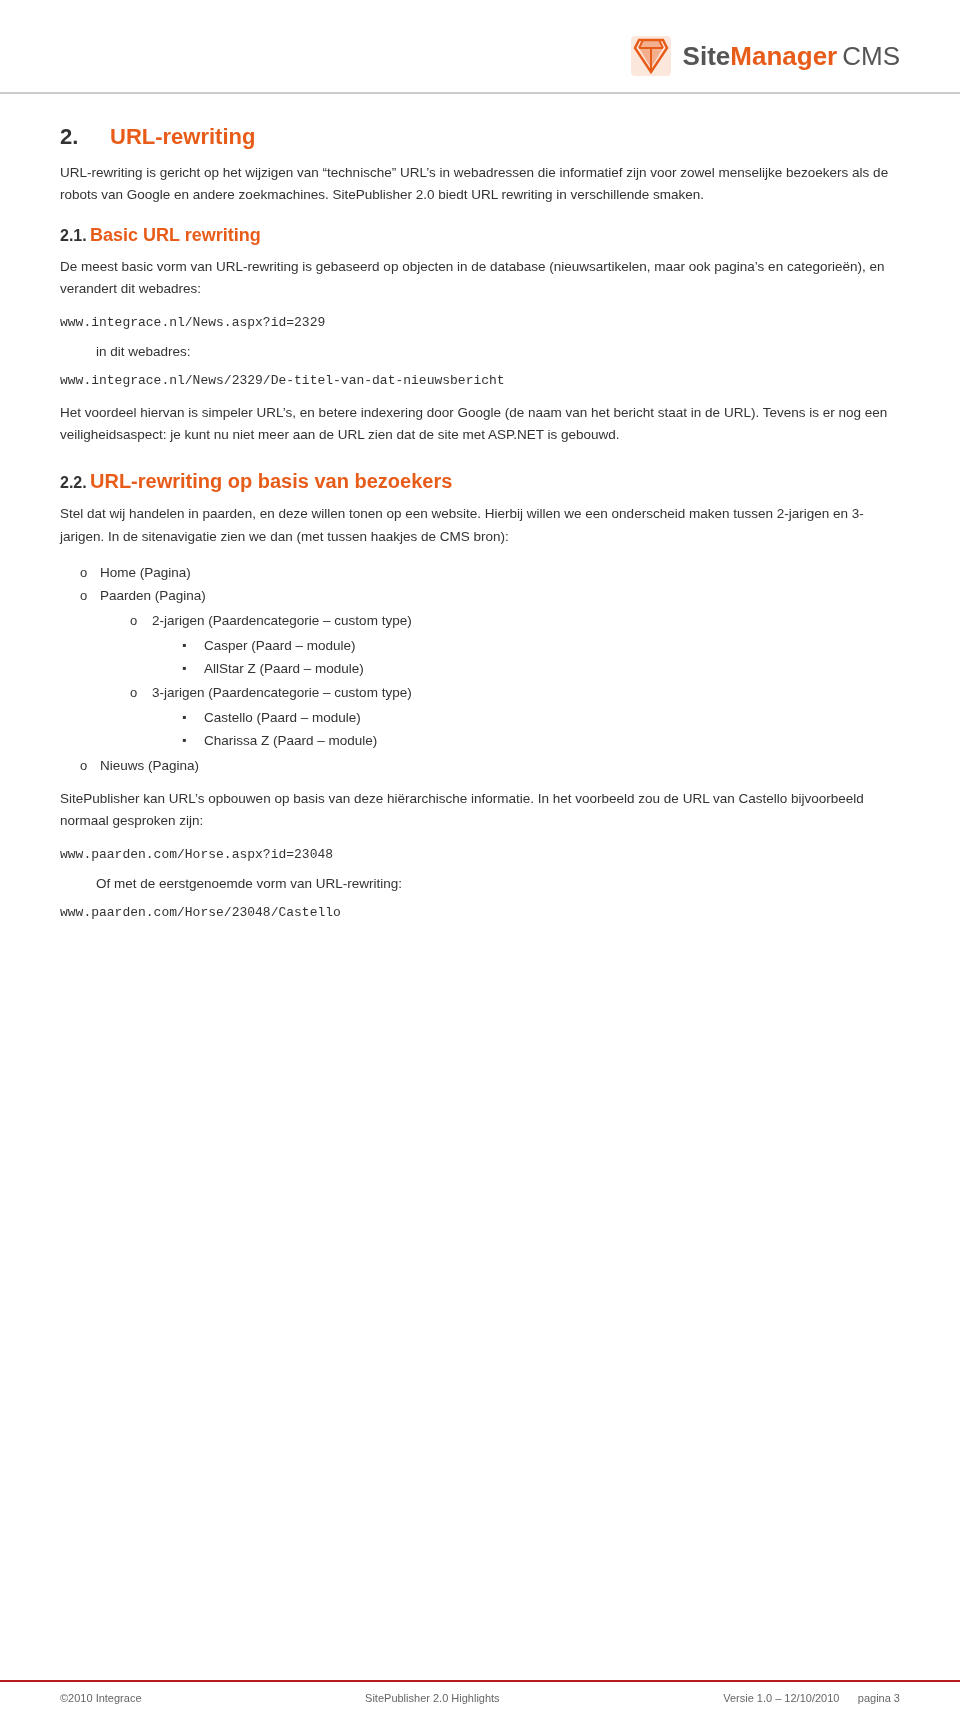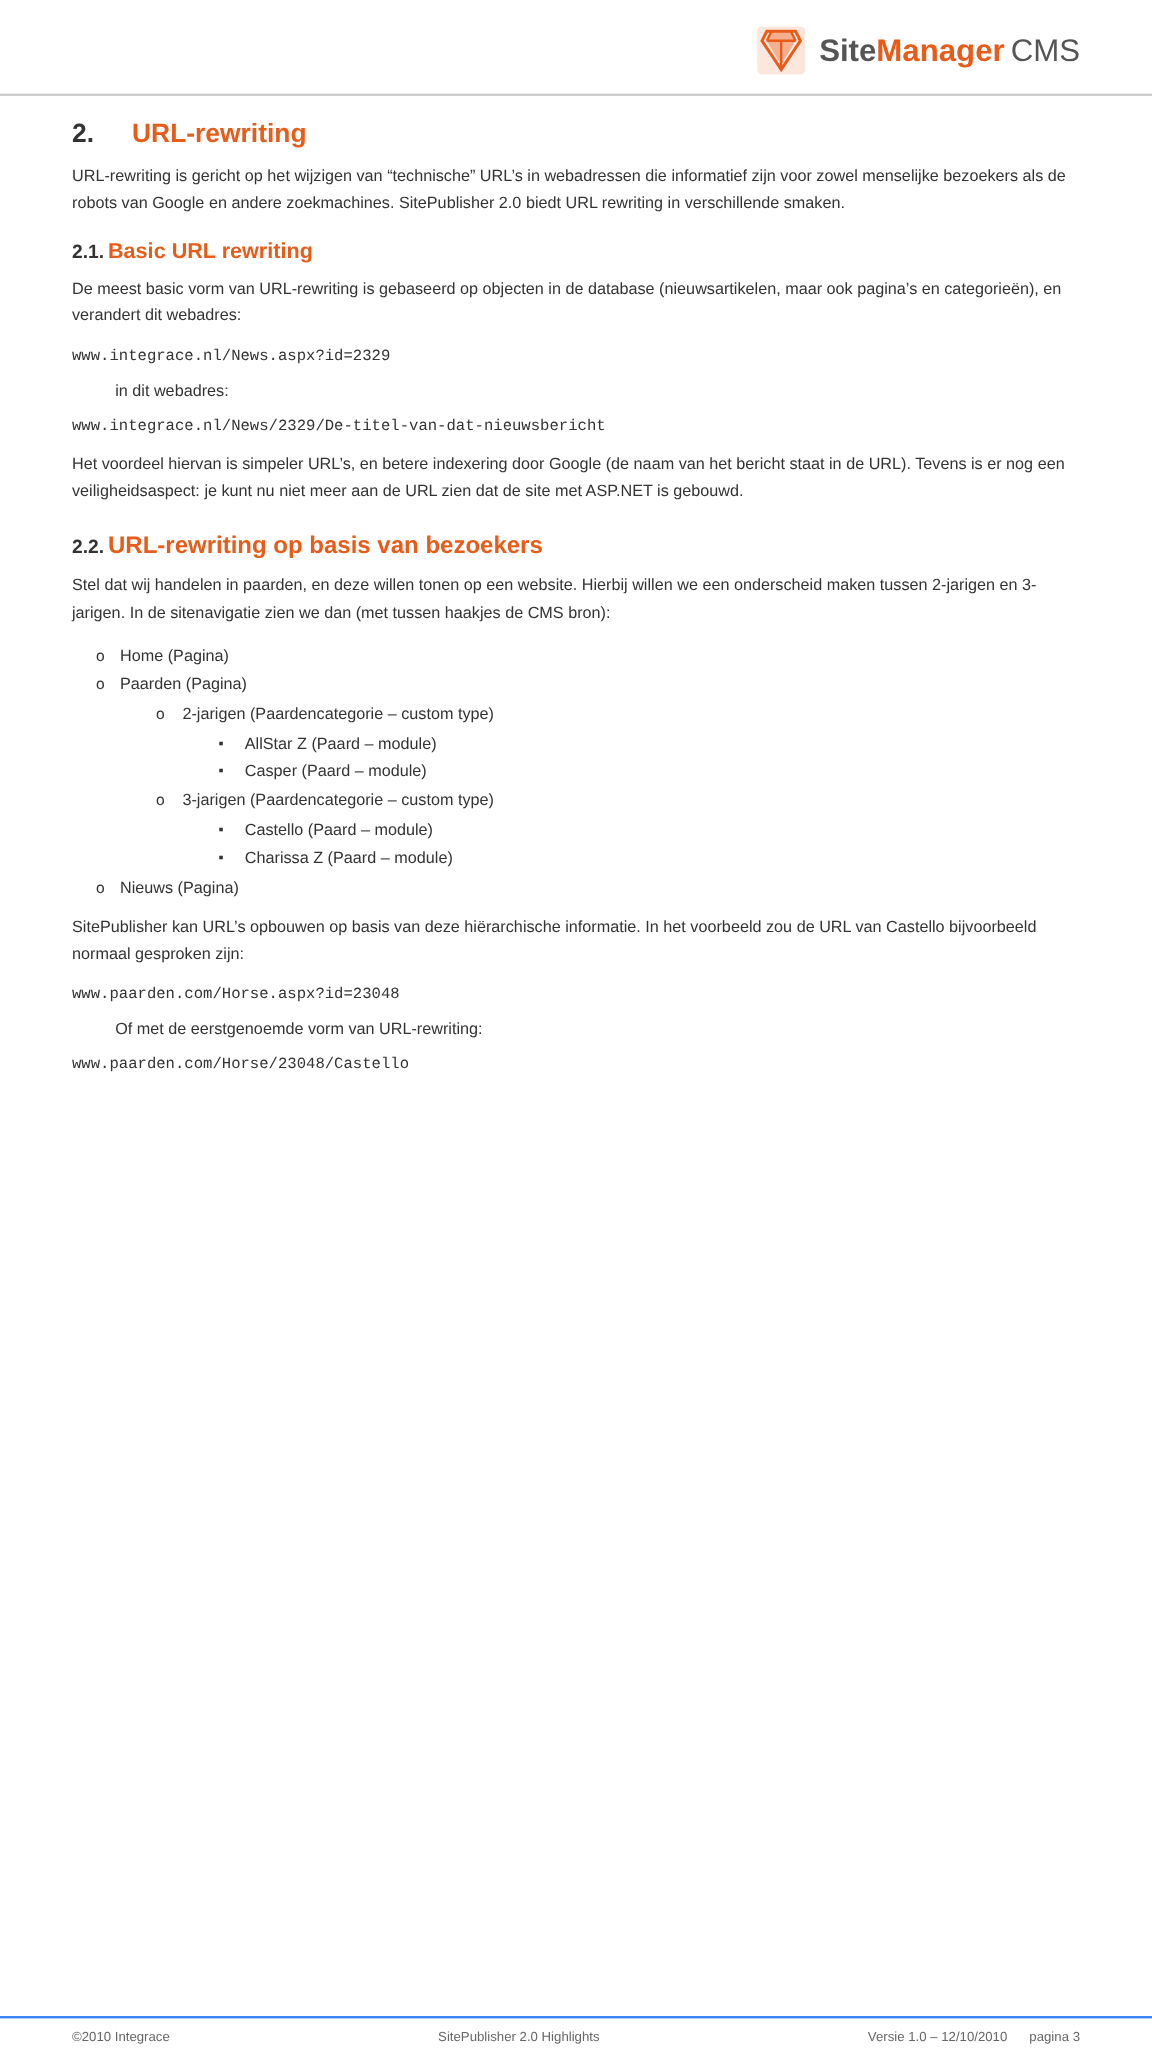--- a/index.html
+++ b/index.html
@@ -22,26 +22,26 @@
       width: 960px;
       min-height: 1714px;
       background: #ffffff;
       position: relative;
       padding: 0;
     }
 
     
     .header {
       width: 100%;
-      padding: 18px 60px 12px 60px;
+      padding: 32px 60px 12px 60px;
       display: flex;
       justify-content: flex-end;
       align-items: center;
       border-bottom: 2px solid #cccccc;
-      margin-bottom: 18px;
+      margin-bottom: 30px;
       text-align: center;
     }
 
     .logo-container {
       display: flex;
       align-items: center;
       gap: 8px;
     }
 
     .logo-icon {
@@ -225,21 +225,21 @@
       font-size: 12px;
     }
 
     
     .footer {
       position: absolute;
       bottom: 0;
       left: 0;
       right: 0;
       padding: 10px 60px;
-      border-top: 2px solid #3b82f6;
+      border-top: 2px solid #b91c1c;
       display: flex;
       justify-content: space-between;
       align-items: center;
       font-size: 11px;
       color: #666666;
     }
 
     .footer-left {}
     .footer-center {}
     .footer-right {}
@@ -309,22 +309,22 @@
         <span class="section-title-2">URL-rewriting op basis van bezoekers</span>
       </div>
       <p class="body-text">Stel dat wij handelen in paarden, en deze willen tonen op een website. Hierbij willen we een onderscheid maken tussen 2-jarigen en 3-jarigen. In de sitenavigatie zien we dan (met tussen haakjes de CMS bron):</p>
 
       <ul class="bullet-list">
         <li>Home (Pagina)</li>
         <li>Paarden (Pagina)
           <ul class="sub-bullet-list">
             <li>2-jarigen (Paardencategorie – custom type)
               <ul class="square-bullet-list">
+                <li>Casper (Paard – module)</li>
                 <li>AllStar Z (Paard – module)</li>
-                <li>Casper (Paard – module)</li>
               </ul>
             </li>
             <li>3-jarigen (Paardencategorie – custom type)
               <ul class="square-bullet-list">
                 <li>Castello (Paard – module)</li>
                 <li>Charissa Z (Paard – module)</li>
               </ul>
             </li>
           </ul>
         </li>

